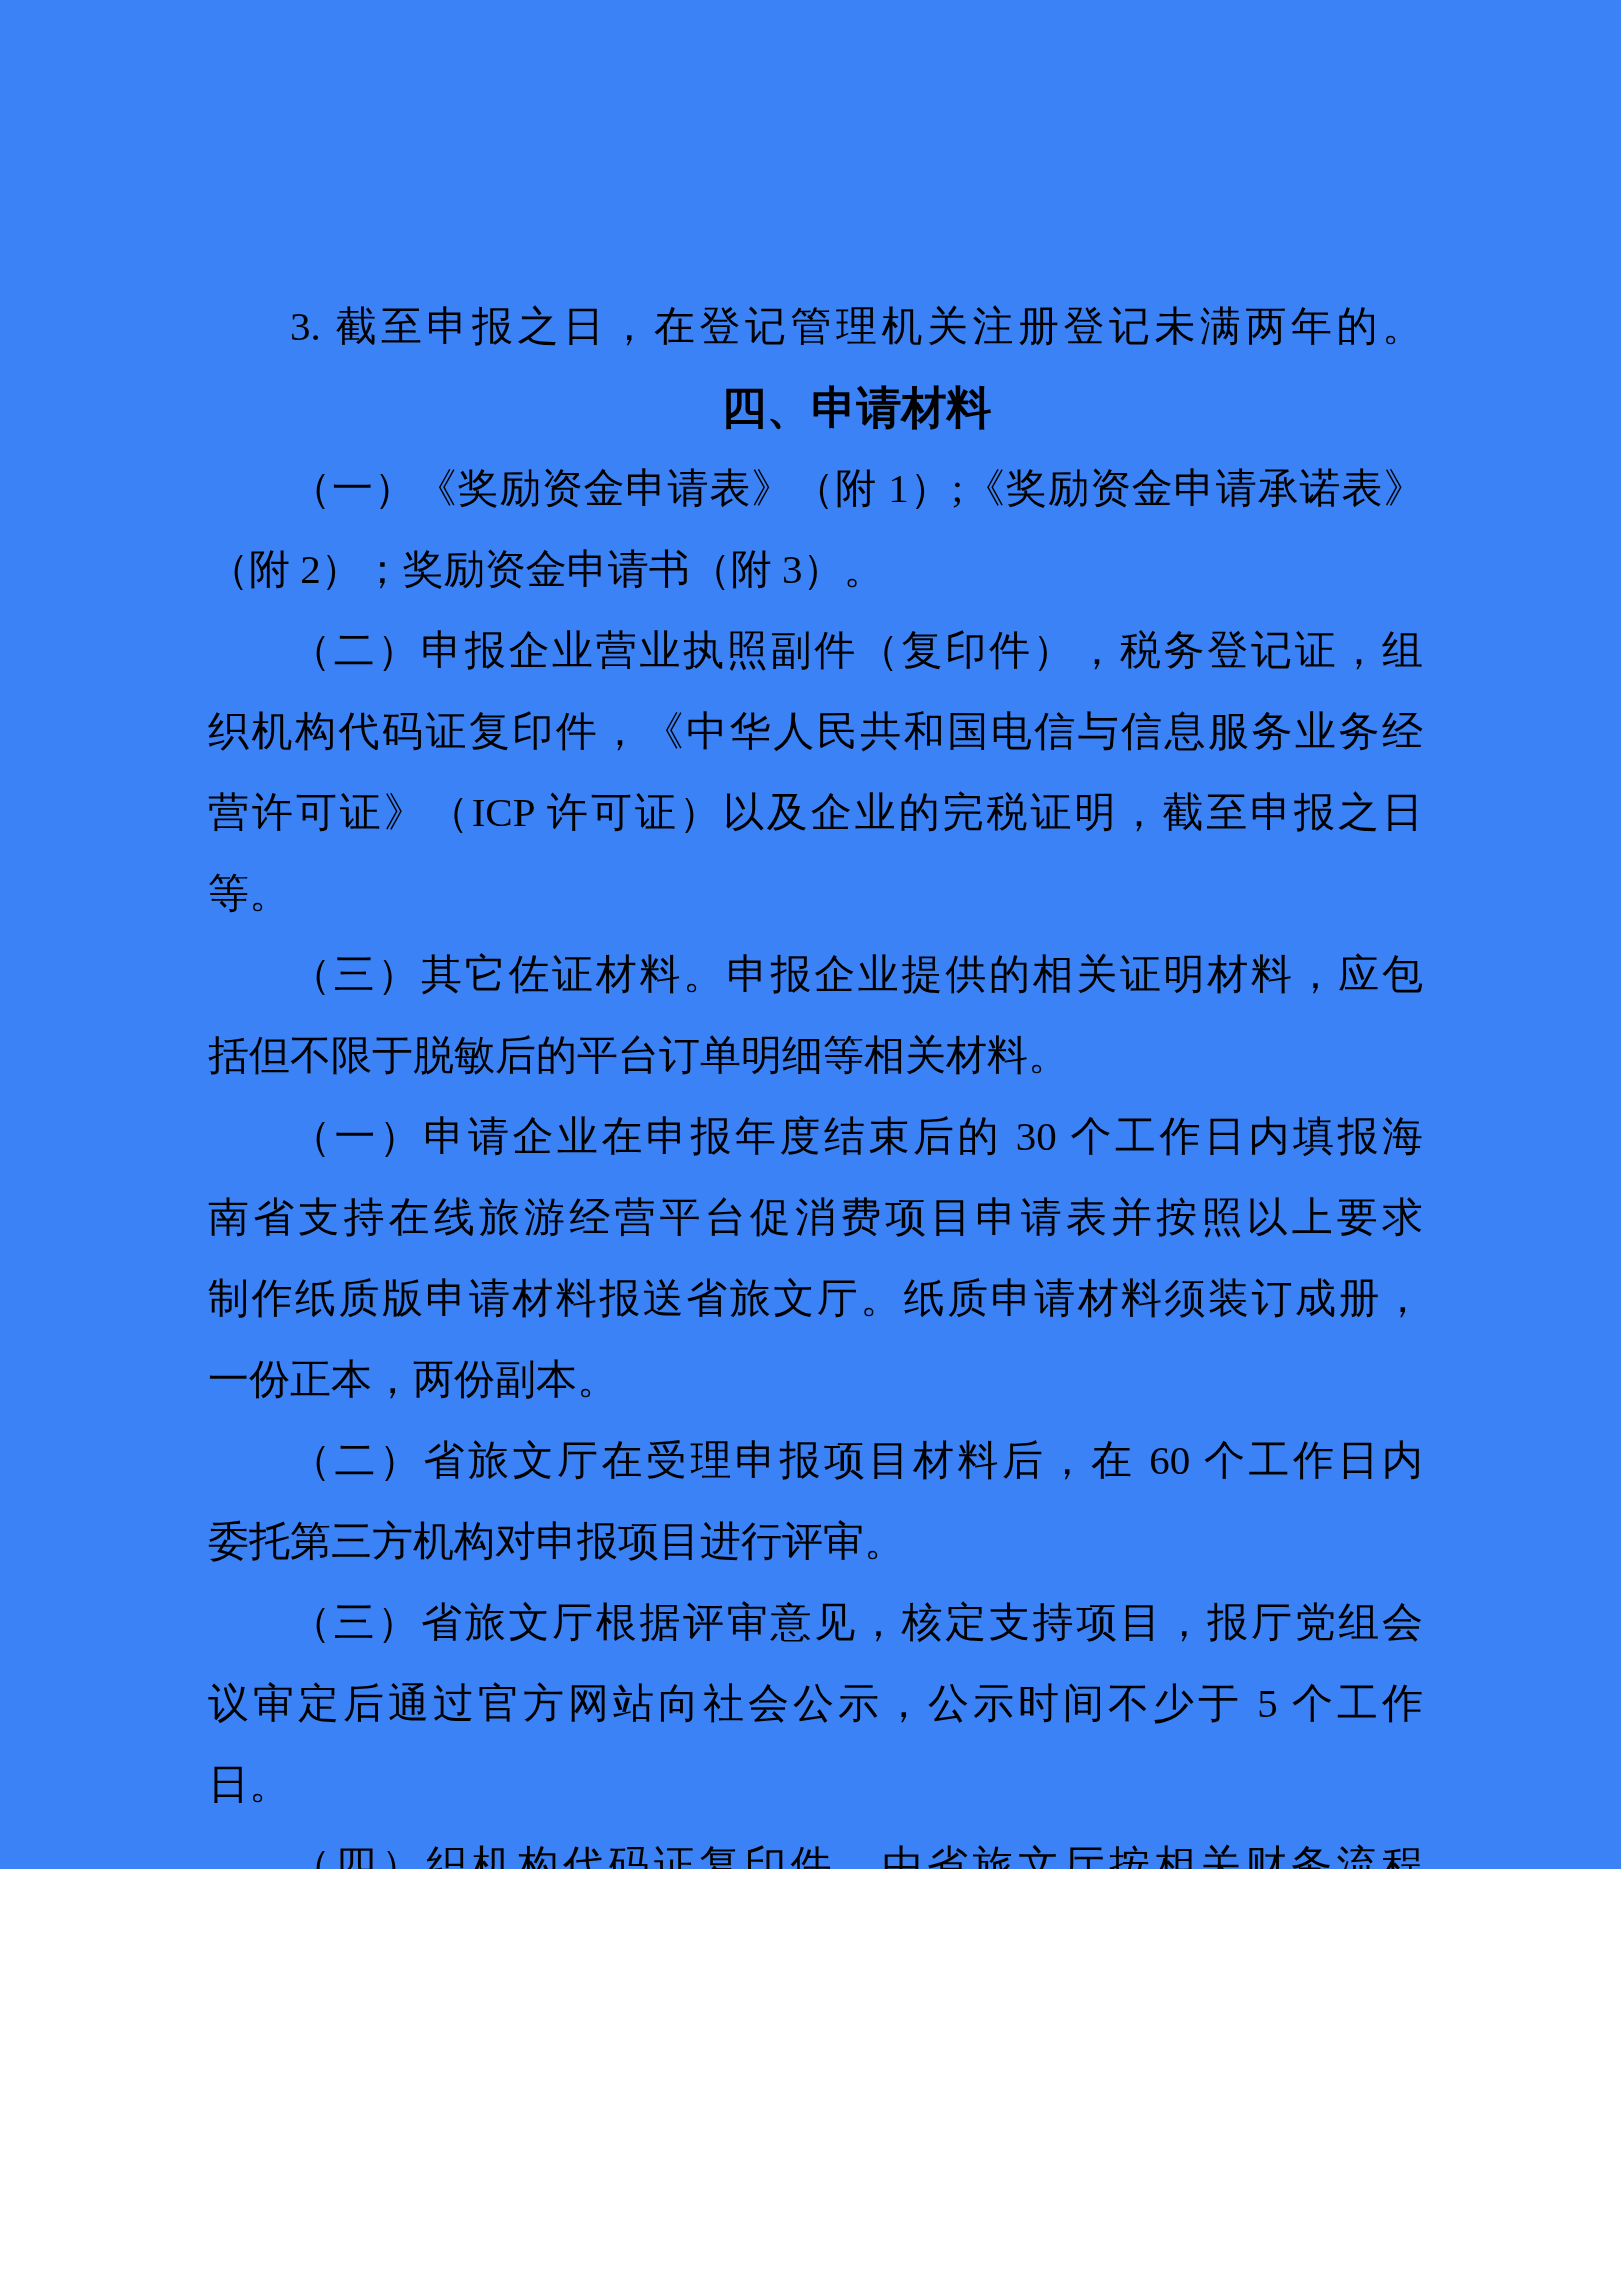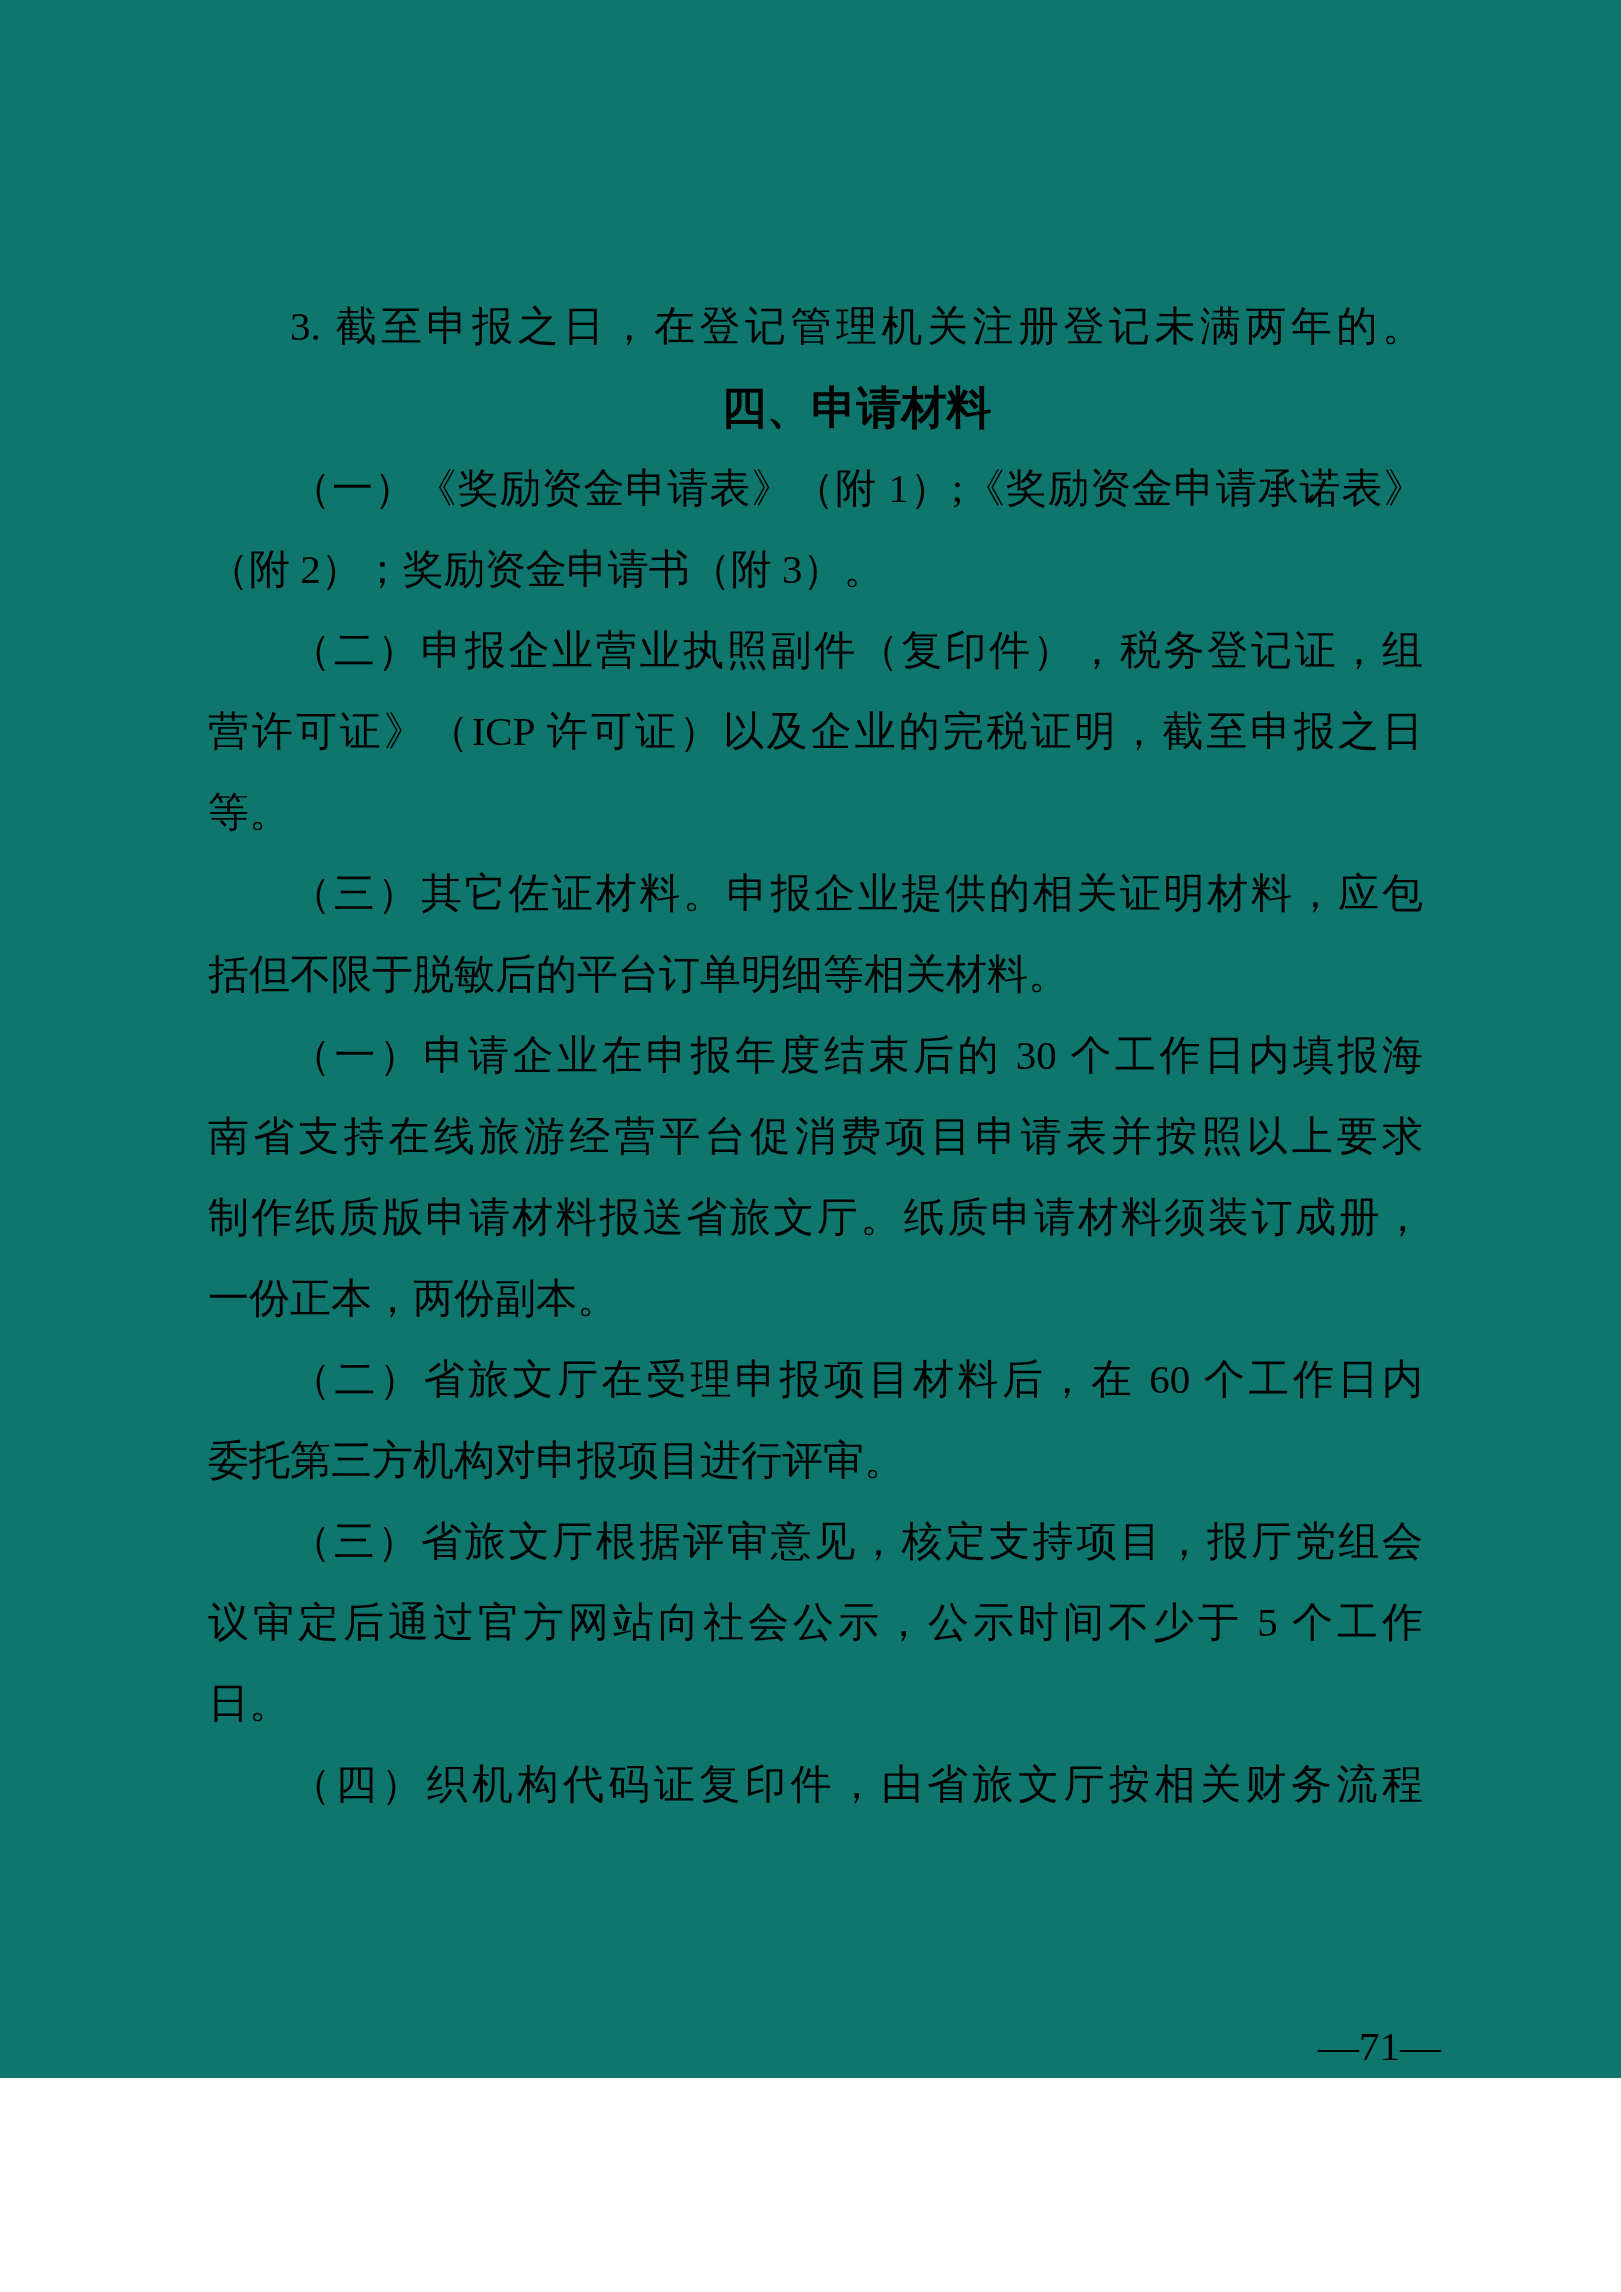--- a/index.html
+++ b/index.html
@@ -3,22 +3,22 @@
 <meta charset="utf-8">
 <style>
   html, body {
     margin: 0;
     padding: 0;
     background: #ffffff;
   }
   .page {
     position: relative;
     width: 1621px;
-    height: 2078px;
-    background: #0f766e;
+    height: 1869px;
+    background: #3b82f6;
     color: #000000;
     overflow: hidden;
   }
   .content {
     position: absolute;
     left: 208px;
     top: 286px;
     width: 1215px;
   }
   .line {
@@ -63,20 +63,21 @@
   <div class="content">
 
     <div class="line fill indent">3. 截至申报之日，在登记管理机关注册登记未满两年的。</div>
 
     <div class="line heading indent">四、申请材料</div>
 
     <div class="line fill indent tight">（一）《奖励资金申请表》（附 1）;《奖励资金申请承诺表》</div>
     <div class="line">（附 2）；奖励资金申请书（附 3）。</div>
 
     <div class="line fill indent">（二）申报企业营业执照副件（复印件），税务登记证，组</div>
+    <div class="line fill">织机构代码证复印件，《中华人民共和国电信与信息服务业务经</div>
     <div class="line fill">营许可证》（ICP 许可证）以及企业的完税证明，截至申报之日</div>
     <div class="line">等。</div>
 
     <div class="line fill indent">（三）其它佐证材料。申报企业提供的相关证明材料，应包</div>
     <div class="line">括但不限于脱敏后的平台订单明细等相关材料。</div>
 
 
     <div class="line fill indent">（一）申请企业在申报年度结束后的 30 个工作日内填报海</div>
     <div class="line fill">南省支持在线旅游经营平台促消费项目申请表并按照以上要求</div>
     <div class="line fill">制作纸质版申请材料报送省旅文厅。纸质申请材料须装订成册，</div>

